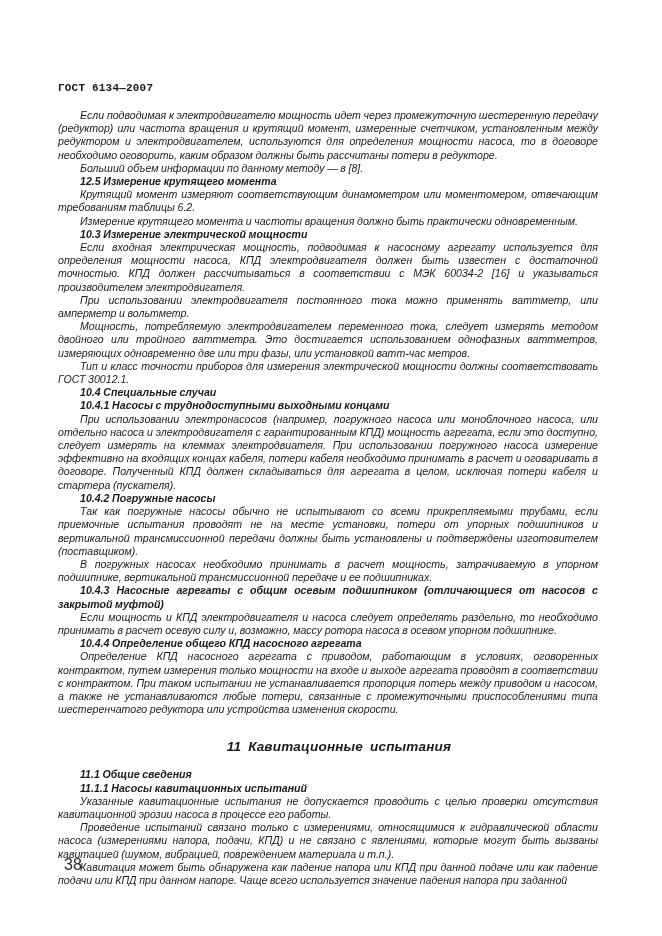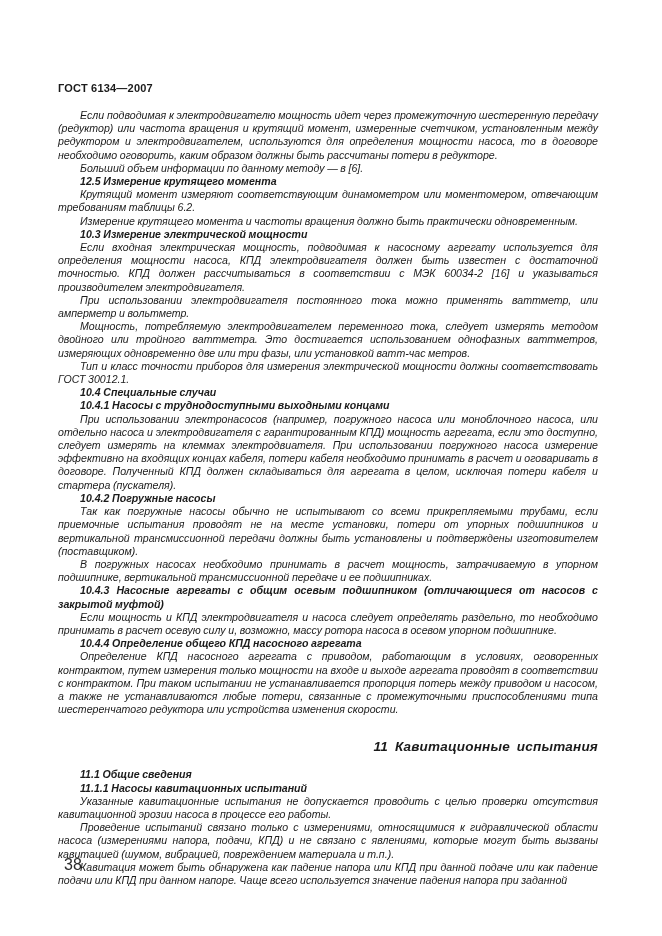--- a/index.html
+++ b/index.html
@@ -18,58 +18,59 @@
     width: 662px;
     height: 936px;
     box-sizing: border-box;
     padding: 82px 64px 0 58px;
   }
   .doc-header {
     font-size: 11px;
     font-weight: bold;
     letter-spacing: 0.2px;
     margin: 0 0 15px 0;
+    font-family: Liberation Mono, monospace;
   }
   .doc-body { width: 540px; }
   .doc-body p {
     margin: 0;
     font-size: 10.6px;
     line-height: 13.2px;
     text-align: justify;
     text-indent: 22px;
     word-spacing: -0.3px;
     font-style: italic;
   }
   .doc-body p.heading { font-weight: bold; }
   .doc-body p.section-heading {
     font-weight: bold;
     font-size: 13.5px;
     line-height: 16px;
     margin: 23px 0 13px 0;
     word-spacing: 3px;
     letter-spacing: 0.2px;
-    text-align: right;
+    text-align: center;
   }
   .page-number {
     position: absolute;
     left: 64px;
     top: 856px;
     font-size: 16px;
     color: #2a2a2a;
   }
 </style>
 </head>
 <body style="--page-bg: #ffffff; --ink: #1b1b1b;">
 
 <div class="page">
   <div class="doc-header">ГОСТ 6134—2007</div>
 
   <main class="doc-body">
       <p class="body">Если подводимая к электродвигателю мощность идет через промежуточную шестеренную передачу (редуктор) или частота вращения и крутящий момент, измеренные счетчиком, установленным между редуктором и электродвигателем, используются для определения мощности насоса, то в договоре необходимо оговорить, каким образом должны быть рассчитаны потери в редукторе.</p>
-      <p class="body">Больший объем информации по данному методу — в [6].</p>
+      <p class="body">Больший объем информации по данному методу — в [8].</p>
       <p class="heading">12.5 Измерение крутящего момента</p>
       <p class="body">Крутящий момент измеряют соответствующим динамометром или моментомером, отвечающим требованиям таблицы 6.2.</p>
       <p class="body">Измерение крутящего момента и частоты вращения должно быть практически одновременным.</p>
       <p class="heading">10.3 Измерение электрической мощности</p>
       <p class="body">Если входная электрическая мощность, подводимая к насосному агрегату используется для определения мощности насоса, КПД электродвигателя должен быть известен с достаточной точностью. КПД должен рассчитываться в соответствии с МЭК 60034-2 [16] и указываться производителем электродвигателя.</p>
       <p class="body">При использовании электродвигателя постоянного тока можно применять ваттметр, или амперметр и вольтметр.</p>
       <p class="body">Мощность, потребляемую электродвигателем переменного тока, следует измерять методом двойного или тройного ваттметра. Это достигается использованием однофазных ваттметров, измеряющих одновременно две или три фазы, или установкой ватт-час метров.</p>
       <p class="body">Тип и класс точности приборов для измерения электрической мощности должны соответствовать ГОСТ 30012.1.</p>
       <p class="heading">10.4 Специальные случаи</p>
       <p class="heading">10.4.1 Насосы с труднодоступными выходными концами</p>

